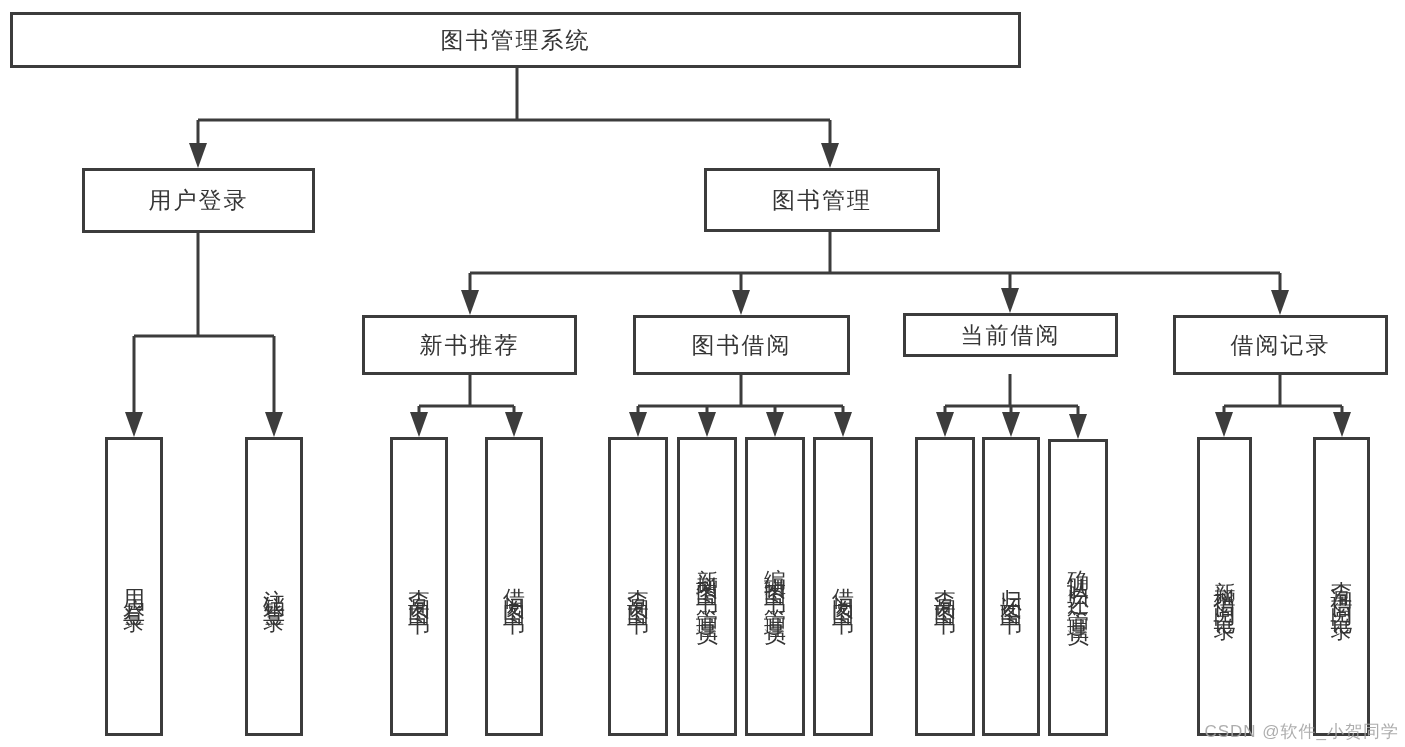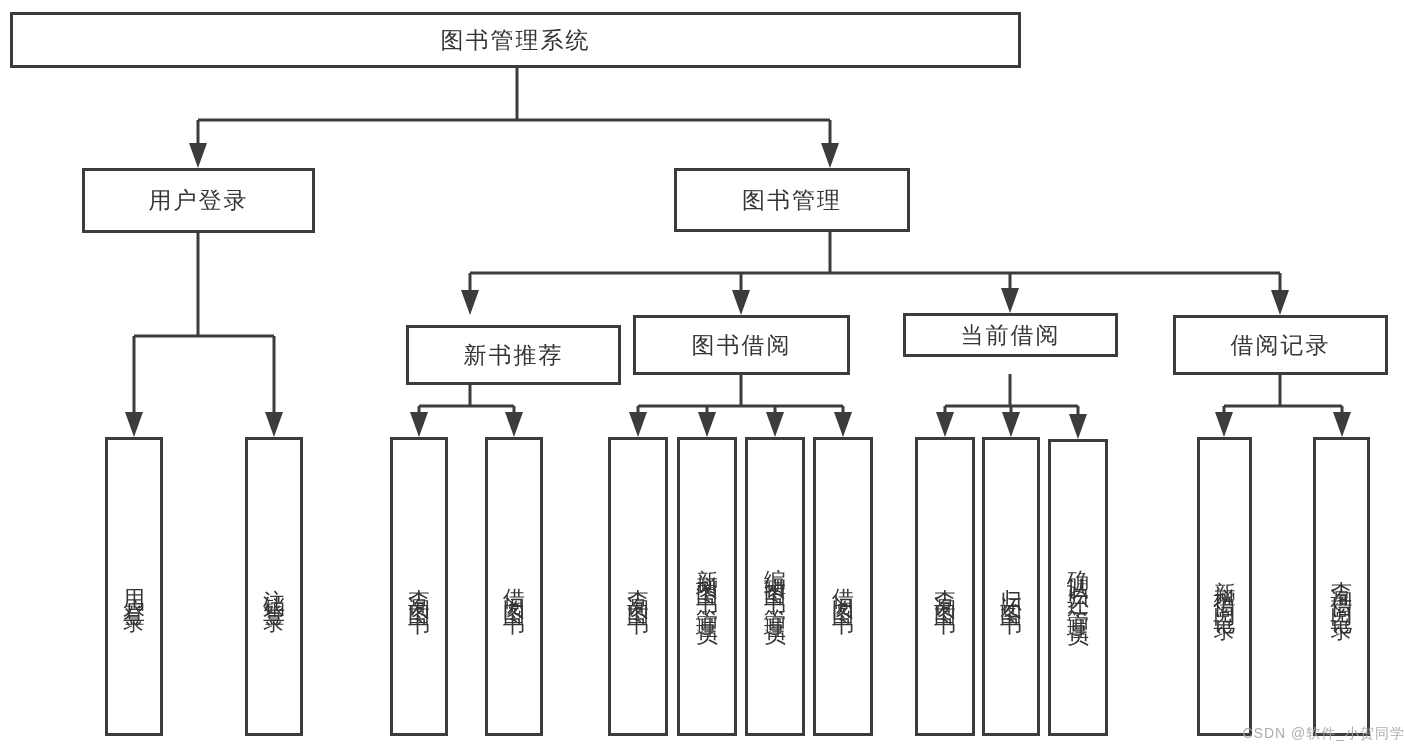--- a/index.html
+++ b/index.html
@@ -46,23 +46,23 @@
   }
   .node.vertical{
     writing-mode:vertical-rl;
     text-orientation:mixed;
     font-size:22px;
     letter-spacing:8px;
     white-space:normal;
   }
   .watermark{
     position:absolute;
-    right:0;
+    right:6px;
     bottom:4px;
-    font-size:14px;
+    font-size:17px;
     letter-spacing:1px;
     color:var(--wm);
     opacity:0.9;
     z-index:3;
     pointer-events:none;
   }
 </style>
 </head>
 <body>
 
@@ -91,22 +91,22 @@
       <polygon points="936,412 954,412 945,437"></polygon>
       <polygon points="1002,412 1020,412 1011,437"></polygon>
       <polygon points="1069,414 1087,414 1078,439"></polygon>
       <path d="M 1280 375 V 406 M 1224 406 H 1342 M 1224 406 V 417 M 1342 406 V 417"></path>
       <polygon points="1215,412 1233,412 1224,437"></polygon>
       <polygon points="1333,412 1351,412 1342,437"></polygon>
     </svg>
   <div>
       <div class="node horizontal" style="left: 10px; top: 12px; width: 1011px; height: 56px;">图书管理系统</div>
       <div class="node horizontal" style="left: 82px; top: 168px; width: 233px; height: 65px;">用户登录</div>
-      <div class="node horizontal" style="left: 674px; top: 168px; width: 236px; height: 64px;">图书管理</div>
-      <div class="node horizontal" style="left: 362px; top: 325px; width: 215px; height: 60px; margin-left: 44px;">新书推荐</div>
+      <div class="node horizontal" style="left: 704px; top: 168px; width: 236px; height: 64px;">图书管理</div>
+      <div class="node horizontal" style="left: 362px; top: 315px; width: 215px; height: 60px;">新书推荐</div>
       <div class="node horizontal" style="left: 633px; top: 315px; width: 217px; height: 60px; text-align: right;">图书借阅</div>
       <div class="node horizontal" style="left: 903px; top: 313px; width: 215px; height: 44px;">当前借阅</div>
       <div class="node horizontal" style="left: 1173px; top: 315px; width: 215px; height: 60px;">借阅记录</div>
       <div class="node vertical" style="left: 105px; top: 437px; width: 58px; height: 299px;">用户登录</div>
       <div class="node vertical" style="left: 245px; top: 437px; width: 58px; height: 299px;">注销登录</div>
       <div class="node vertical" style="left: 390px; top: 437px; width: 58px; height: 299px;">查询图书</div>
       <div class="node vertical" style="left: 485px; top: 437px; width: 58px; height: 299px;">借阅图书</div>
       <div class="node vertical" style="left: 608px; top: 437px; width: 60px; height: 299px;">查询图书</div>
       <div class="node vertical" style="left: 677px; top: 437px; width: 60px; height: 299px;">新增图书（管理员）</div>
       <div class="node vertical" style="left: 745px; top: 437px; width: 60px; height: 299px;">编辑图书（管理员）</div>

